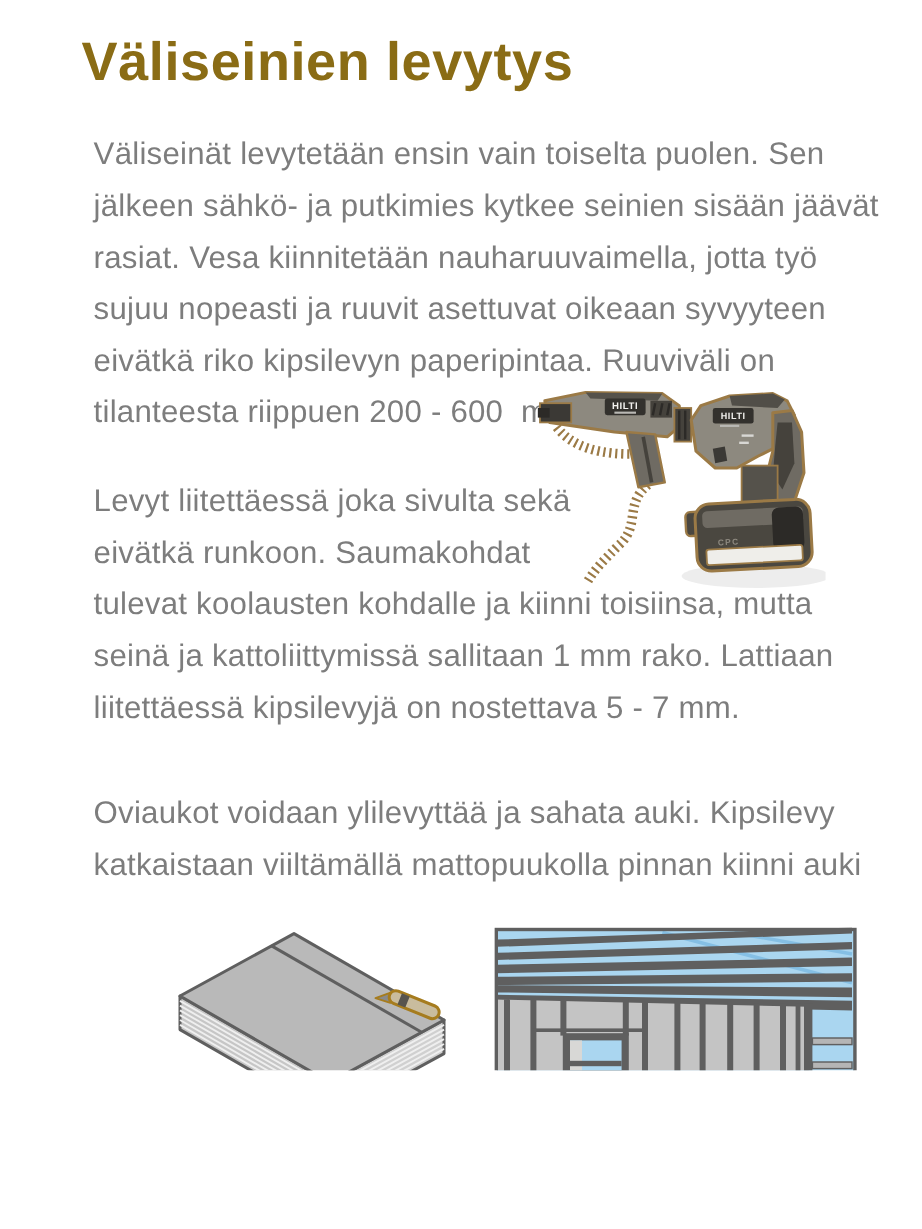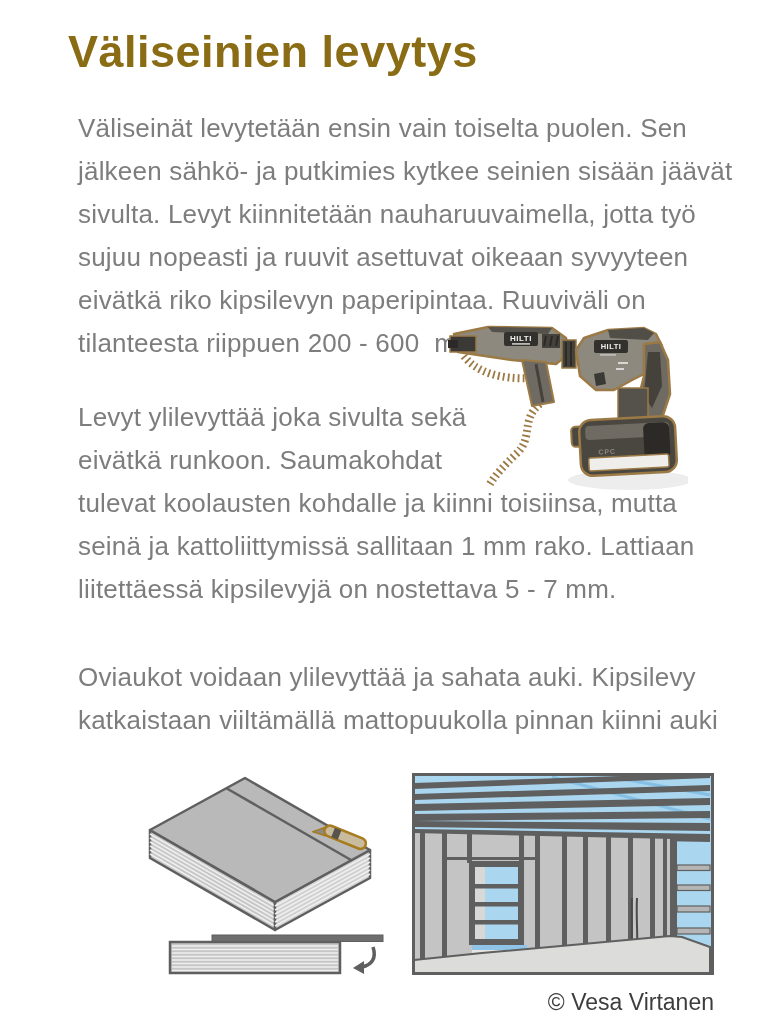--- a/index.html
+++ b/index.html
@@ -1,16 +1,16 @@
 <!DOCTYPE html>
 <html><head>
 <meta charset="utf-8">
 <style>
   html,body{margin:0;padding:0;background:#ffffff;}
-  .page{position:relative;width:768px;height:1024px;background:#ffffff;overflow:hidden;
+  .page{position:relative;width:768px;height:892px;background:#ffffff;overflow:hidden;
         font-family:"Liberation Sans",sans-serif;}
   .title{position:absolute;left:68px;top:26px;margin:0;font-size:45px;font-weight:bold;
          color:#8a6c15;letter-spacing:0.5px;font-family:"Liberation Sans",sans-serif;}
   .para{position:absolute;left:78px;color:#7d7d7d;font-size:26px;letter-spacing:0.2px;}
   .para .line{height:43px;line-height:43px;white-space:pre;}
   #p1{top:107px;}
   #p2{top:396px;}
   #p3{top:640px;margin-top:16px;}
   .figure{position:absolute;}
   #fig-tool{left:448px;top:316px;width:240px;height:180px;}
@@ -22,28 +22,28 @@
 </head>
 <body>
 
 <div class="page">
 
   <h1 class="title">Väliseinien levytys</h1>
 
   <div class="para" id="p1">
     <div class="line">Väliseinät levytetään ensin vain toiselta puolen. Sen</div>
     <div class="line">jälkeen sähkö- ja putkimies kytkee seinien sisään jäävät</div>
-    <div class="line">sivulta. Levyt kiinnitetään nauharuuvaimella, jotta työ</div>
+    <div class="line">rasiat. Vesa kiinnitetään nauharuuvaimella, jotta työ</div>
     <div class="line">sujuu nopeasti ja ruuvit asettuvat oikeaan syvyyteen</div>
     <div class="line">eivätkä riko kipsilevyn paperipintaa. Ruuviväli on</div>
     <div class="line">tilanteesta riippuen 200 - 600  mm.</div>
   </div>
 
   <div class="para" id="p2">
-    <div class="line">Levyt ylilevyttää joka sivulta sekä</div>
+    <div class="line">Levyt liitettäessä joka sivulta sekä</div>
     <div class="line">eivätkä runkoon. Saumakohdat</div>
     <div class="line">tulevat koolausten kohdalle ja kiinni toisiinsa, mutta</div>
     <div class="line">seinä ja kattoliittymissä sallitaan 1 mm rako. Lattiaan</div>
     <div class="line">liitettäessä kipsilevyjä on nostettava 5 - 7 mm.</div>
   </div>
 
   <div class="para" id="p3">
     <div class="line">Oviaukot voidaan ylilevyttää ja sahata auki. Kipsilevy</div>
     <div class="line">katkaistaan viiltämällä mattopuukolla pinnan kiinni auki</div>
   </div>

